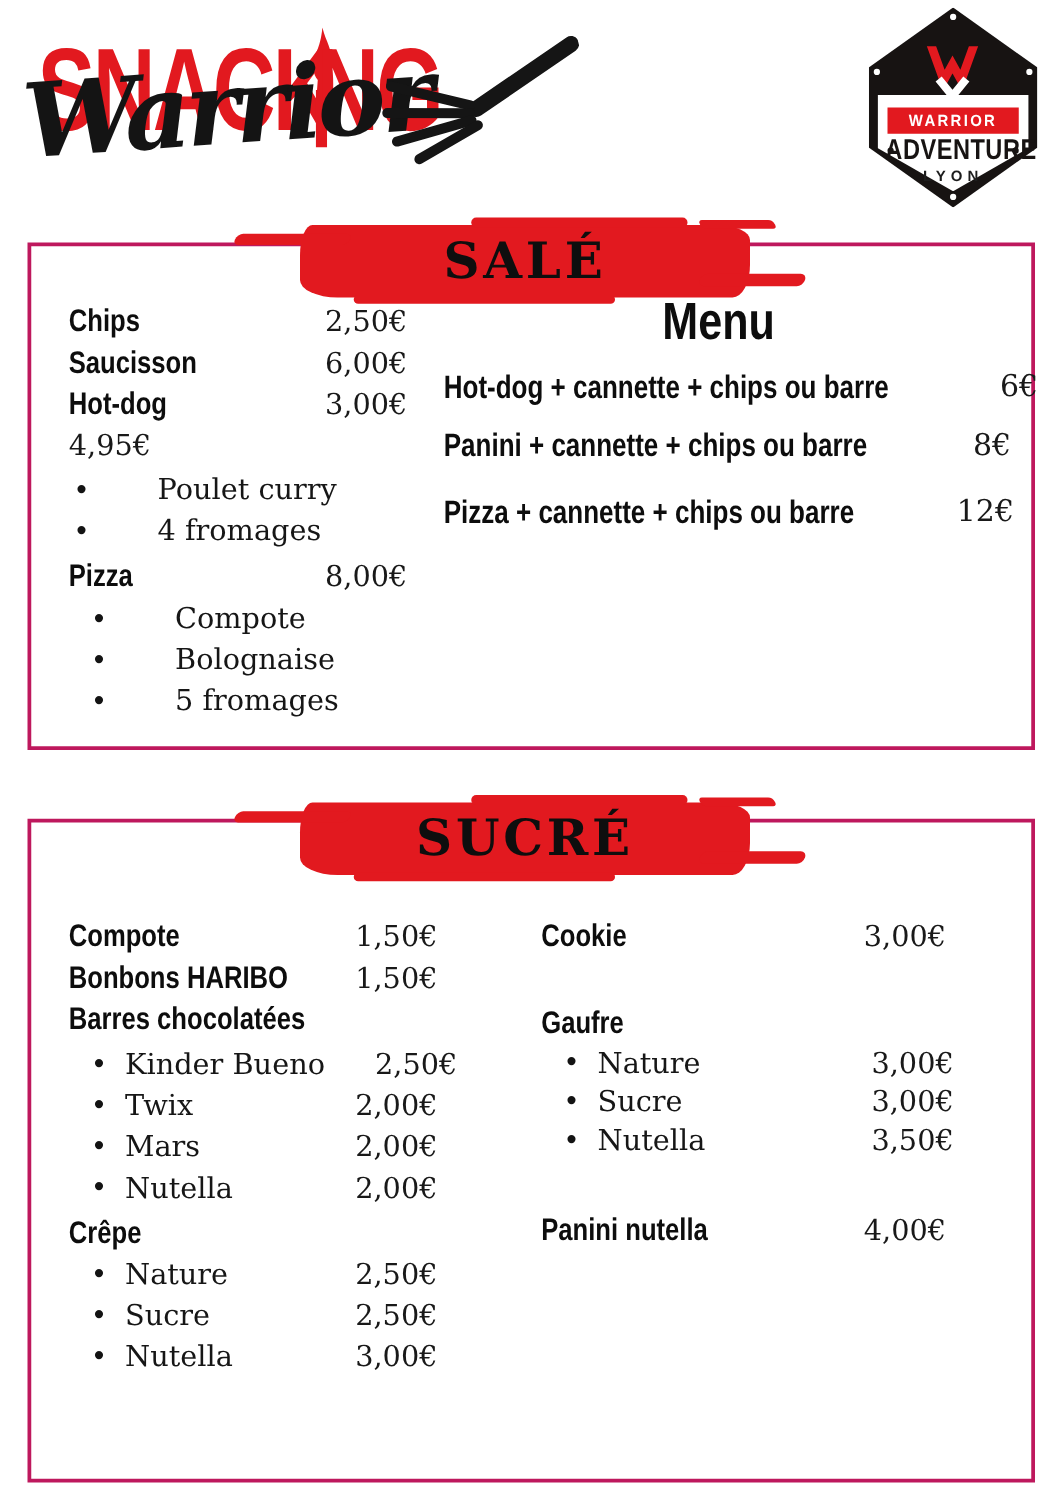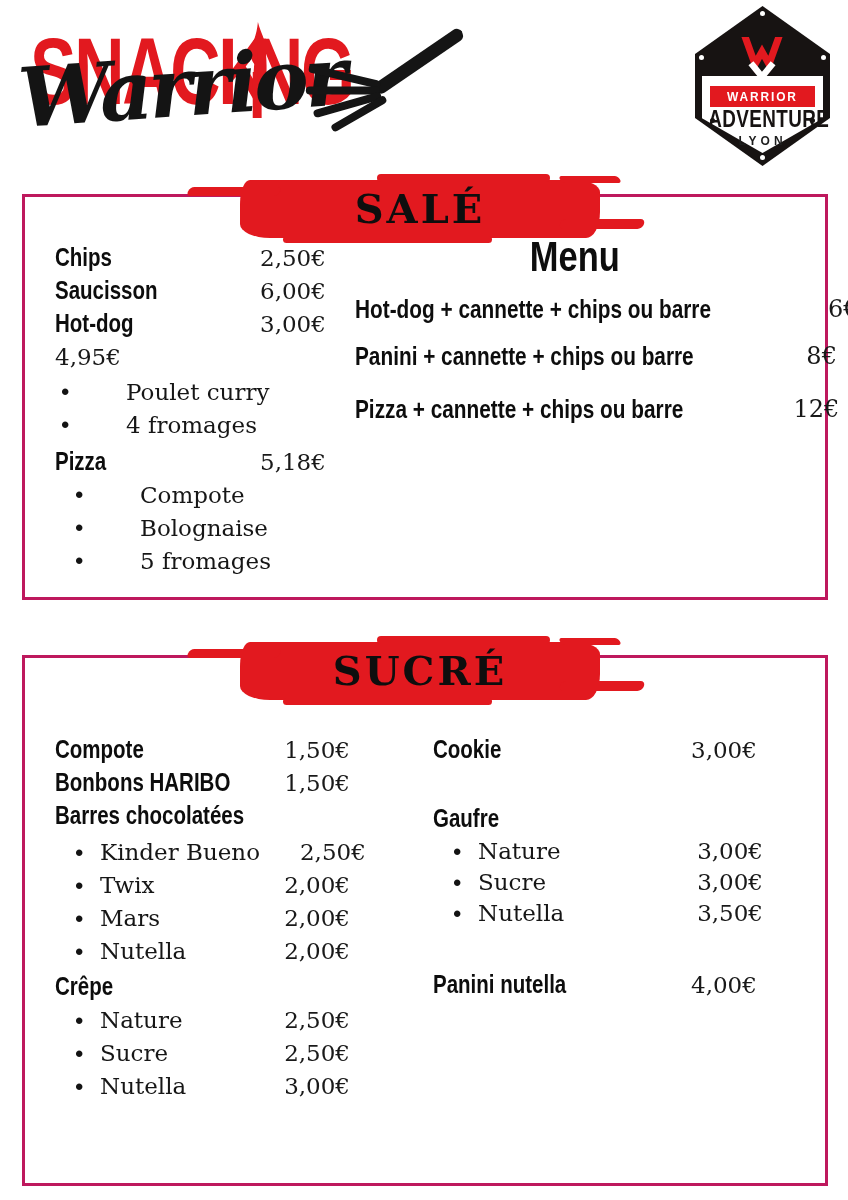--- a/index.html
+++ b/index.html
@@ -73,34 +73,34 @@
   #sucre-right{ left:408px; top:75px; width:330px; }
 
   .mrow { display:flex; align-items:center; height:33px; }
   .iname { display:block; }
   .iname .cond { display:inline-block; white-space:nowrap; font-weight:700; font-size:25px;
     letter-spacing:0; color:#0d0d0d; transform:scaleX(0.82); transform-origin:0 50%; }
   .w205 { width:205px; } .w230 { width:230px; } .w258 { width:258px; }
   .iprice { font-family:"DejaVu Serif", serif; font-size:23px; color:#191919; white-space:nowrap; }
 
   .brow { display:flex; align-items:center; height:33px;gap:40px; }
-  .bwrap { display:flex; align-items:flex-end; box-sizing:border-box; }
+  .bwrap { display:flex; align-items:flex-start; box-sizing:border-box; }
   .dot { width:14px; color:#131313; }
   .dot::before { content:"•"; font-size:24px; line-height:1; }
   .btext { font-family:"DejaVu Serif", serif; font-size:23px; color:#161616;
     padding-left:11px; white-space:nowrap; }
   .ind-a { padding-left:6px; }   
   .ind-b { padding-left:20px; }  
 
   .gap2 { margin-top:2px; } .gap4 { margin-top:4px; }
 
   .menu-title { text-align:center; height:48px; }
   .menu-title .cond { display:inline-block; font-weight:700; font-size:42px; line-height:48px;
     color:#0d0d0d; transform:scaleX(0.82); transform-origin:center; }
-  .menu-row { display:flex; align-items:center; height:34px; margin-top:13px;gap:28px; }
+  .menu-row { display:flex; align-items:center; height:34px; margin-top:13px; }
   .menu-row:nth-of-type(2) { margin-top:11px; }
   .menu-row.last { margin-top:19px; }
   .menu-name { flex:1; }
   .menu-name .cond { display:inline-block; white-space:nowrap; font-weight:700; font-size:26px;
     color:#0d0d0d; transform:scaleX(0.8); transform-origin:0 50%; }
   .menu-price { width:70px; text-align:right; font-family:"DejaVu Serif", serif;
     font-size:24px; color:#191919; }
 
   .mt36 { margin-top:36px; } .mt40 { margin-top:40px; } .mt3 { margin-top:3px; }
   .h31 { height:31px; }
@@ -172,21 +172,21 @@
       <div class="brow ind-a gap2">
         <span class="dot"></span>
         <span class="btext">Poulet curry</span>
       </div>
       <div class="brow ind-a">
         <span class="dot"></span>
         <span class="btext">4 fromages</span>
       </div>
       <div class="mrow gap4">
         <span class="iname w205"><span class="cond">Pizza</span></span>
-        <span class="iprice">5,18€</span>
+        <span class="iprice">8,00€</span>
       </div>
       <div class="brow ind-b">
         <span class="dot"></span>
         <span class="btext">Compote</span>
       </div>
       <div class="brow ind-b">
         <span class="dot"></span>
         <span class="btext">Bolognaise</span>
       </div>
       <div class="brow ind-b">

